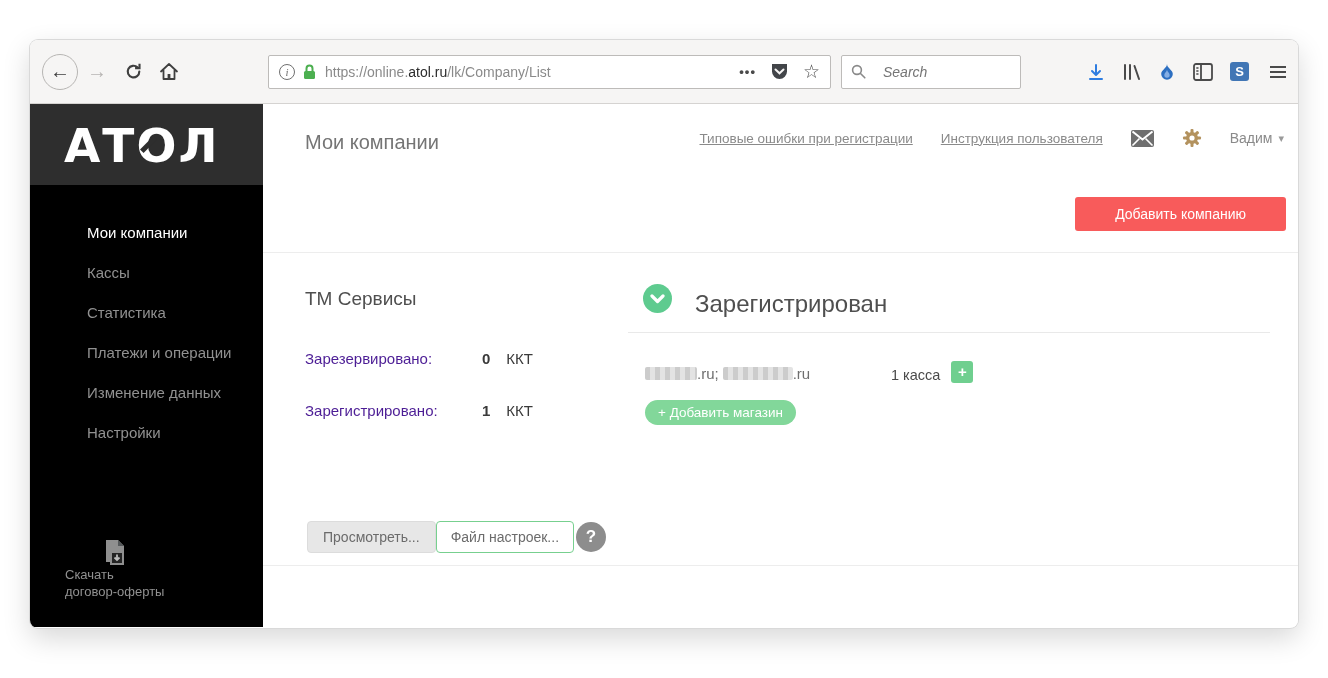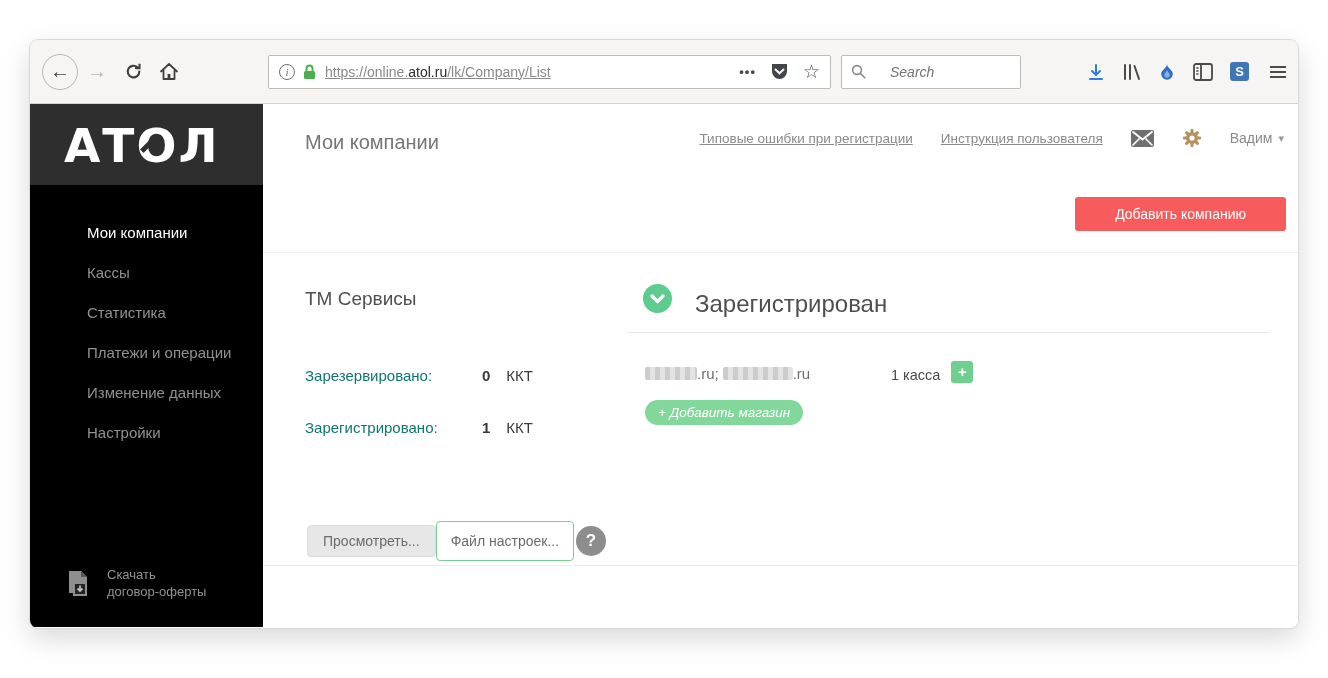--- a/index.html
+++ b/index.html
@@ -20,51 +20,51 @@
   .ico28{ width:30px; height:30px; margin-left:6px; }
 
   .urlbar{ margin-left:84px; width:563px; height:34px; background:#fff;
            border:1px solid #bdbbb9; border-radius:2px; display:flex;
            align-items:center; padding:0 10px; }
   .info-circle{ width:16px; height:16px; border:1px solid #6f6f6f; border-radius:50%;
                 color:#6f6f6f; font-size:11px; line-height:14px; text-align:center;
                 font-family:"Liberation Serif","DejaVu Serif",serif; font-style:italic; }
   .lock{ margin-left:8px; display:flex; }
   .url-text{ margin-left:9px; font-size:14px; color:#8a8a8a; white-space:nowrap;
-             flex:1; overflow:hidden;text-decoration:underline; }
+             flex:1; overflow:hidden; }
   .url-text .domain{ color:#2b2b2b; }
   .url-right{ display:flex; align-items:center; gap:14px; }
   .dots{ font-size:13px; letter-spacing:1px; color:#4a4a4a; font-weight:bold; }
   .star{ font-size:19px; color:#4a4a4a; line-height:1; }
 
   .searchbox{ margin-left:10px; width:180px; height:34px; background:#fff;
               border:1px solid #bdbbb9; border-radius:2px; display:flex;
               align-items:center; padding:0 9px; }
-  .searchbox input{ border:none; outline:none; width:130px; margin-left:24px;
+  .searchbox input{ border:none; outline:none; width:130px; margin-left:17px;
                     font-size:14px; font-style:italic; color:#6d6d6d;
                     font-family:"Liberation Sans","DejaVu Sans",sans-serif; background:transparent;}
 
   .tb-right{ margin-left:auto; display:flex; align-items:center; gap:17px; }
   .s-badge{ width:19px; height:19px; background:#4176b5; border-radius:3px; color:#fff;
             font-size:13px; font-weight:bold; display:flex; align-items:center;
             justify-content:center; }
   .burger{ display:flex; flex-direction:column; gap:3px; margin-left:4px; }
   .burger span{ width:16px; height:2px; background:#4a4a4a; display:block; }
 
   
   .content{ display:flex; height:523px; }
   .sidebar{ width:233px; background:#000000; position:relative; flex-shrink:0; }
   .logo-block{ height:81px; background:#2e2e2e; display:flex; align-items:center;
                justify-content:center; }
   .nav{ padding-top:28px; }
   .nav-item{ height:40px; line-height:40px; padding-left:57px; font-size:15px;
              color:#919191; cursor:pointer; white-space:nowrap;}
   .nav-item.active{ color:#ffffff; }
   .offer{ position:absolute; left:35px; bottom:26px; display:flex; align-items:center;
-          gap:16px; cursor:pointer;}
+          cursor:pointer;flex-direction:column;}
   .offer-text{ font-size:13px; color:#919191; line-height:1.3; }
 
   .main{ position:relative; flex:1; background:#fff; }
   .page-title{ position:absolute; left:42px; top:27px; font-size:20px; color:#757575; }
   .hdr-right{ position:absolute; right:14px; top:24px; display:flex; align-items:center;
               gap:28px; }
   .hdr-link{ font-size:13.5px; color:#8a8a8a; text-decoration:underline; cursor:pointer;
              white-space:nowrap;}
   .user{ font-size:14px; color:#8a8a8a; display:flex; align-items:center; gap:6px;
          cursor:pointer;}
@@ -80,21 +80,21 @@
   .company-name{ position:absolute; left:42px; top:184px; font-size:19px; color:#4f4f4f; }
   .status-circle{ position:absolute; left:380px; top:180px; width:29px; height:29px;
                   border-radius:50%; background:#5ecb8f; display:flex; align-items:center;
                   justify-content:center; }
   .status-text{ position:absolute; left:432px; top:186px; font-size:24px; color:#4f4f4f; }
   .status-divider{ position:absolute; left:365px; right:28px; top:228px; height:1px;
                    background:#e9e9e9; }
 
   .kkt-row{ position:absolute; left:42px; display:flex; align-items:baseline;
             font-size:15px; }
-  .kkt-row .lbl{ color:#0f766e; width:177px; display:inline-block;margin-top:17px; }
+  .kkt-row .lbl{ color:#4c1d95; width:177px; display:inline-block; }
   .kkt-row .val{ color:#3a3a3a; font-weight:bold; }
   .kkt-row .unit{ color:#3a3a3a; margin-left:16px; }
   .row1{ top:246px; } .row2{ top:298px; }
 
   .domains{ position:absolute; left:382px; top:261px; display:flex; align-items:center;
             font-size:15px; color:#6e6e6e; }
   .redact{ display:inline-block; height:13px; border-radius:2px;
            background-image:repeating-linear-gradient(90deg,#cccccc 0 5px,#e3e3e3 5px 10px),
                             repeating-linear-gradient(0deg,rgba(255,255,255,.5) 0 4px,rgba(0,0,0,.04) 4px 8px);
            filter:blur(.6px); }
@@ -102,28 +102,28 @@
 
   .kassa{ position:absolute; left:620px; top:257px; display:flex; align-items:flex-end;
           gap:11px;margin-left:8px; }
   .kassa-label{ font-size:14.5px; color:#4a4a4a; }
   .plus-btn{ width:22px; height:22px; background:#6fcf8f; border:none; border-radius:3px;
              color:#fff; font-size:15px; font-weight:bold; line-height:22px;
              text-align:center; cursor:pointer; padding:0;}
   .add-shop{ position:absolute; left:382px; top:296px; height:25px; padding:0 13px;
              background:#82d79a; border:none; border-radius:12.5px; color:#fff;
              font-size:13.5px; line-height:25px; cursor:pointer;
-             font-family:"Liberation Sans","DejaVu Sans",sans-serif;font-style:italic; }
+             font-family:"Liberation Sans","DejaVu Sans",sans-serif; }
 
   .bottom-btns{ position:absolute; left:44px; top:417px; display:flex; align-items:center;
                 }
   .btn-view{ height:32px; padding:0 15px; background:#e7e7e7; border:1px solid #dcdcdc;
              border-radius:4px; color:#6b6b6b; font-size:14px; cursor:pointer;
              font-family:"Liberation Sans","DejaVu Sans",sans-serif; }
-  .btn-file{ height:40px; padding:0 14px; background:#ffffff; border:1px solid #77d08f;
+  .btn-file{ height:32px; padding:0 14px; background:#ffffff; border:1px solid #77d08f;
              border-radius:4px; color:#6b6b6b; font-size:14px; cursor:pointer;
              font-family:"Liberation Sans","DejaVu Sans",sans-serif; }
   .help-circle{ width:30px; height:30px; border-radius:50%; background:#8d8d8d;
                 color:#fff; font-size:17px; font-weight:bold; display:flex;
                 align-items:center; justify-content:center; margin-left:2px;
                 cursor:pointer; }
 </style>
 </head>
 <body>
 

